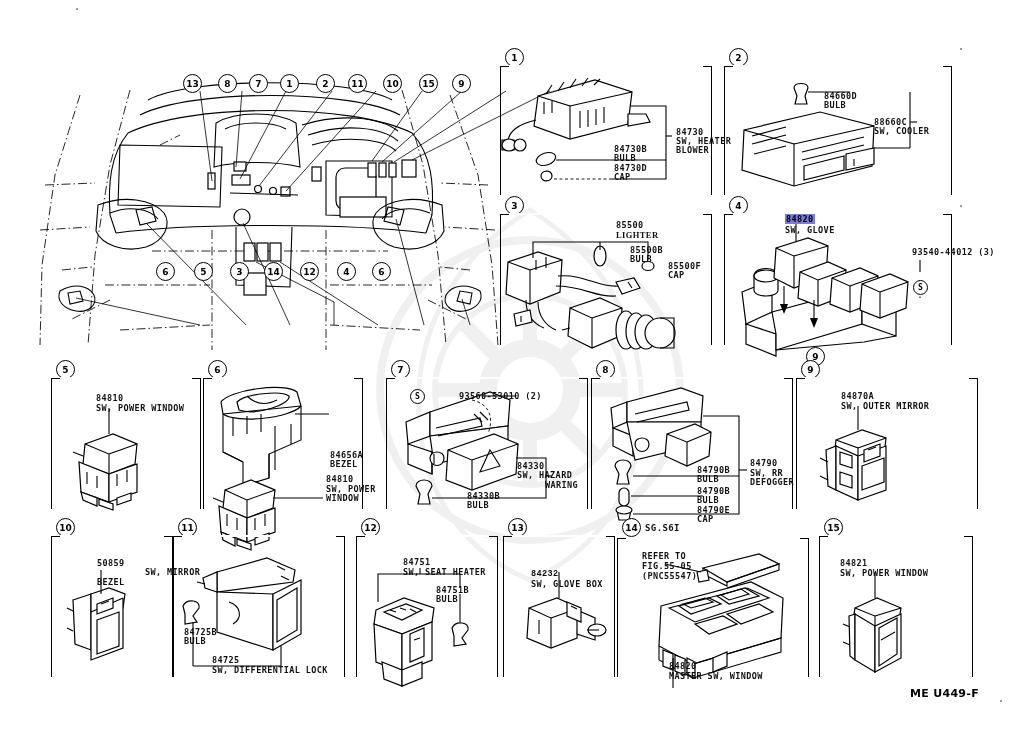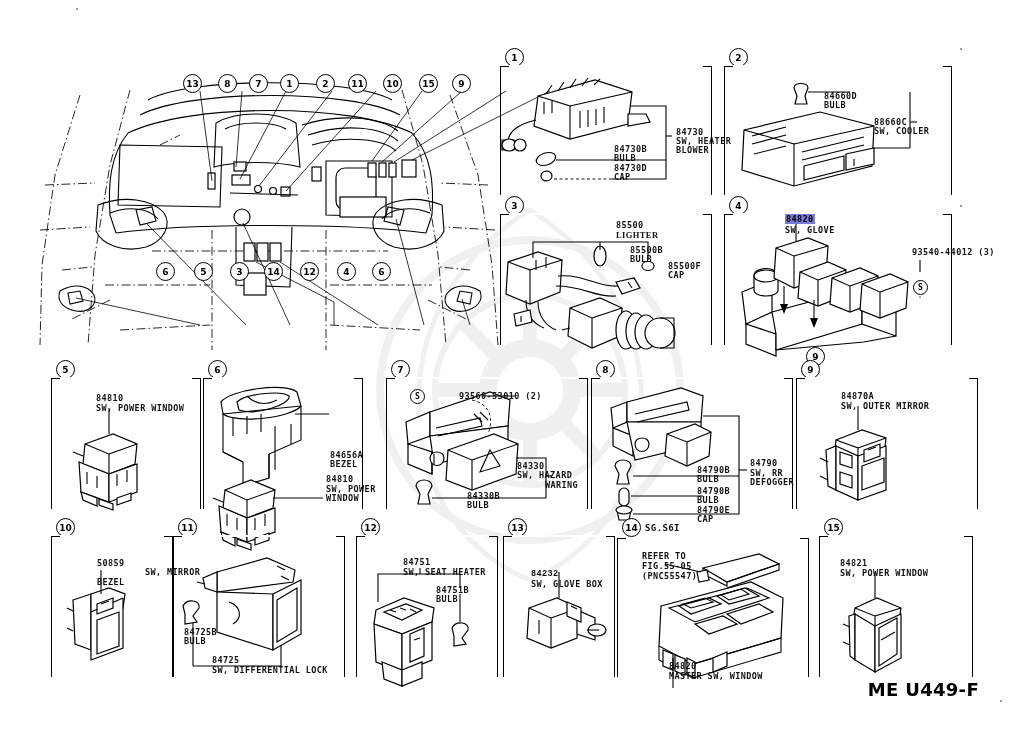--- a/index.html
+++ b/index.html
@@ -20,21 +20,21 @@
   .bracket::before{content:"";position:absolute;left:8px;right:8px;top:-1.6px;height:1.6px;background:#fff;}
   .hl{background:#7b7bd8;color:#000;padding:0 1px;}
   svg{position:absolute;left:0;top:0;overflow:visible;}
   .ln{stroke:#000;stroke-width:1.1;fill:none;}
   .thin{stroke:#000;stroke-width:.8;fill:none;}
   .dash{stroke:#000;stroke-width:.9;fill:none;stroke-dasharray:3 2.5;}
   .dashdot{stroke:#000;stroke-width:.85;fill:none;stroke-dasharray:9 3 1.5 3;}
   .fillw{fill:#fff;stroke:#000;stroke-width:1.2;}
   .fillk{fill:#000;}
   .footer{position:absolute;right:45px;bottom:34px;font-family:"DejaVu Sans","Liberation Sans",sans-serif;
-          font-size:18px;font-weight:700;letter-spacing:.3px;}
+          font-size:11px;font-weight:700;letter-spacing:.3px;}
   .dot{position:absolute;width:2px;height:2px;background:#999;}
 </style>
 </head>
 <body>
 
 <div id="root">
 
   <svg class="wm" viewBox="0 0 400 400">
     <circle cx="200" cy="200" r="150" fill="none" stroke="#000" stroke-width="8"></circle>
     <circle cx="200" cy="200" r="95" fill="none" stroke="#000" stroke-width="6"></circle>

